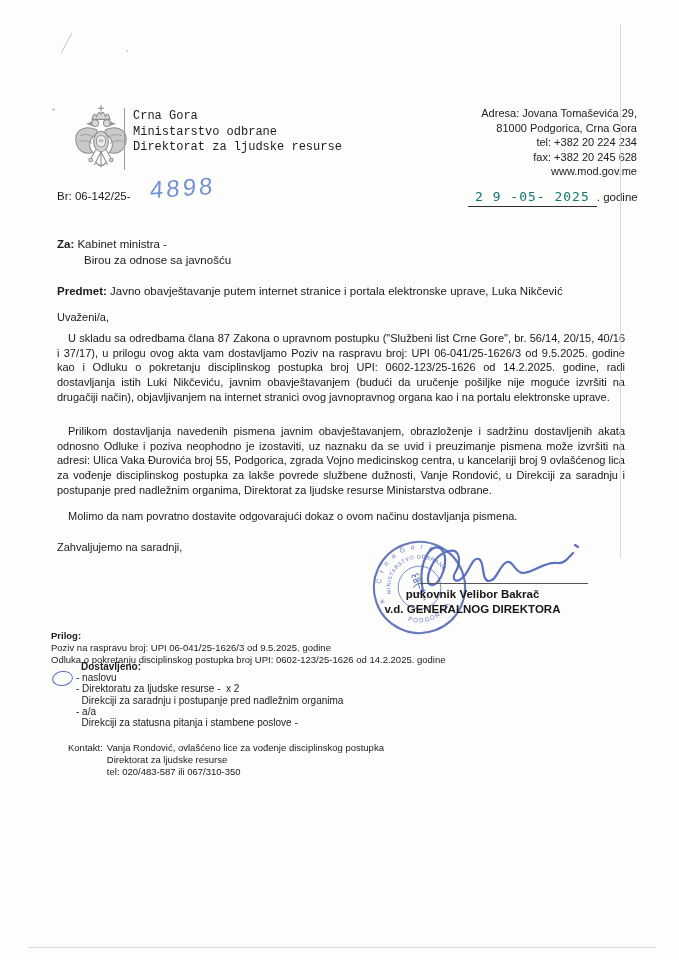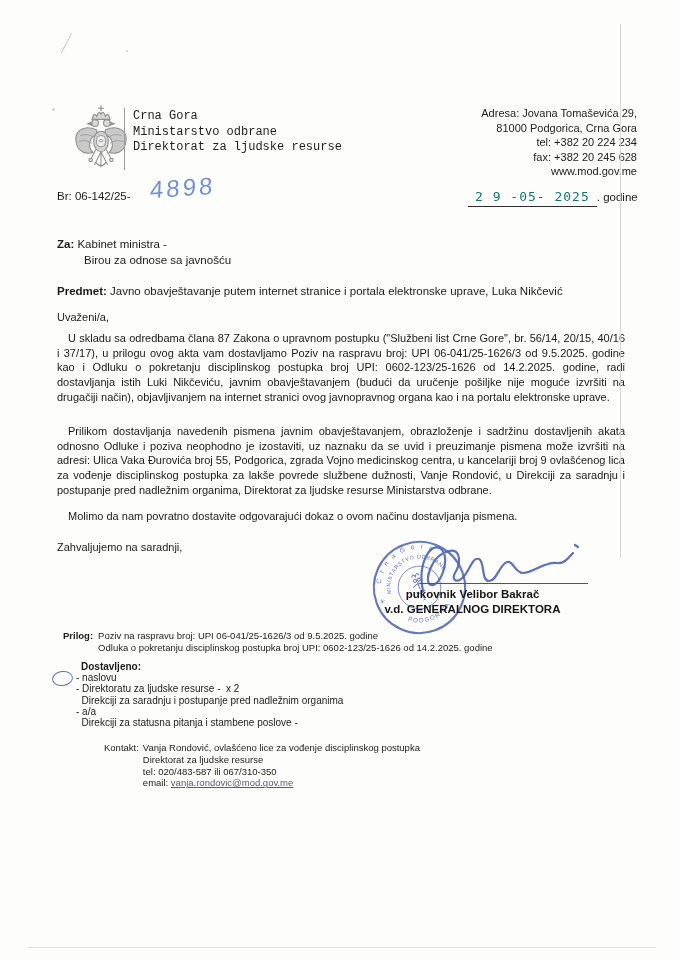--- a/index.html
+++ b/index.html
@@ -32,28 +32,28 @@
   .p3{position:absolute;left:57px;top:510px;width:568px;font-size:11px;text-indent:11px;}
   .closing{position:absolute;left:57px;top:541px;font-size:11px;}
 
   
   .stamp{position:absolute;left:371px;top:539px;width:97px;height:97px;transform:rotate(-20deg);opacity:.78;}
   .sig-svg{position:absolute;left:405px;top:529px;width:185px;height:84px;}
   .sig-line{position:absolute;left:420px;top:583px;width:168px;border-top:1px solid #555;}
   .sig-names{position:absolute;left:360px;top:587px;width:225px;text-align:center;font-size:11.5px;font-weight:bold;line-height:14.5px;color:#161616;}
 
   
-  .prilog{position:absolute;left:63px;top:630px;display:flex;font-size:9.5px;line-height:11.8px;}
+  .prilog{position:absolute;left:51px;top:630px;display:flex;font-size:9.5px;line-height:11.8px;flex-direction:column;}
   .prilog .lbl{font-weight:bold;margin-right:5px;white-space:nowrap;}
   .dostav{position:absolute;left:72px;top:661px;font-size:10px;line-height:11.2px;}
   .dostav .lbl{font-weight:bold;margin-left:9px;}
   .dostav .item{white-space:pre;margin-left:4px;}
   .circle-mark{position:absolute;left:52px;top:671px;width:19px;height:13px;border:1.4px solid #5b76c4;border-radius:50%;transform:rotate(-8deg);}
   .kontakt{position:absolute;left:68px;top:742px;display:flex;font-size:9.5px;line-height:11.8px;}
-  .kontakt .lbl{margin-right:4px;white-space:nowrap;margin-left:36px;}
+  .kontakt .lbl{margin-right:4px;white-space:nowrap;}
   .email-link{color:#5b5b74;text-decoration:underline;cursor:pointer;}
 
   
   .scan-vline{position:absolute;left:620px;top:24px;width:1px;height:534px;background:#d4d4d4;opacity:.85;}
   .scan-bline{position:absolute;left:28px;top:947px;width:628px;height:1px;background:#dedede;}
   .speck1{position:absolute;left:66px;top:32px;width:1px;height:22px;background:#c9c9c9;transform:rotate(28deg);}
   .speck2{position:absolute;left:52px;top:108px;width:3px;height:3px;background:#cfcfcf;border-radius:50%;}
   .speck3{position:absolute;left:126px;top:50px;width:2px;height:2px;background:#cccccc;border-radius:50%;}
 </style>
 </head>
@@ -169,21 +169,20 @@
     <div class="item">  Direkciji za statusna pitanja i stambene poslove -</div>
   </div>
   <div class="circle-mark"></div>
 
   <div class="kontakt">
     <span class="lbl">Kontakt:</span>
     <span>
       <div>Vanja Rondović, ovlašćeno lice za vođenje disciplinskog postupka</div>
       <div>Direktorat za ljudske resurse</div>
       <div>tel: 020/483-587 ili 067/310-350</div>
-      <div><span>email: </span><a class="email-link">vanja.rondovic@mod.gov.me</a></div>
     </span>
   </div>
 
   <div class="scan-vline"></div>
   <div class="scan-bline"></div>
   <div class="speck1"></div>
   <div class="speck2"></div>
   <div class="speck3"></div>
 </div>
 

